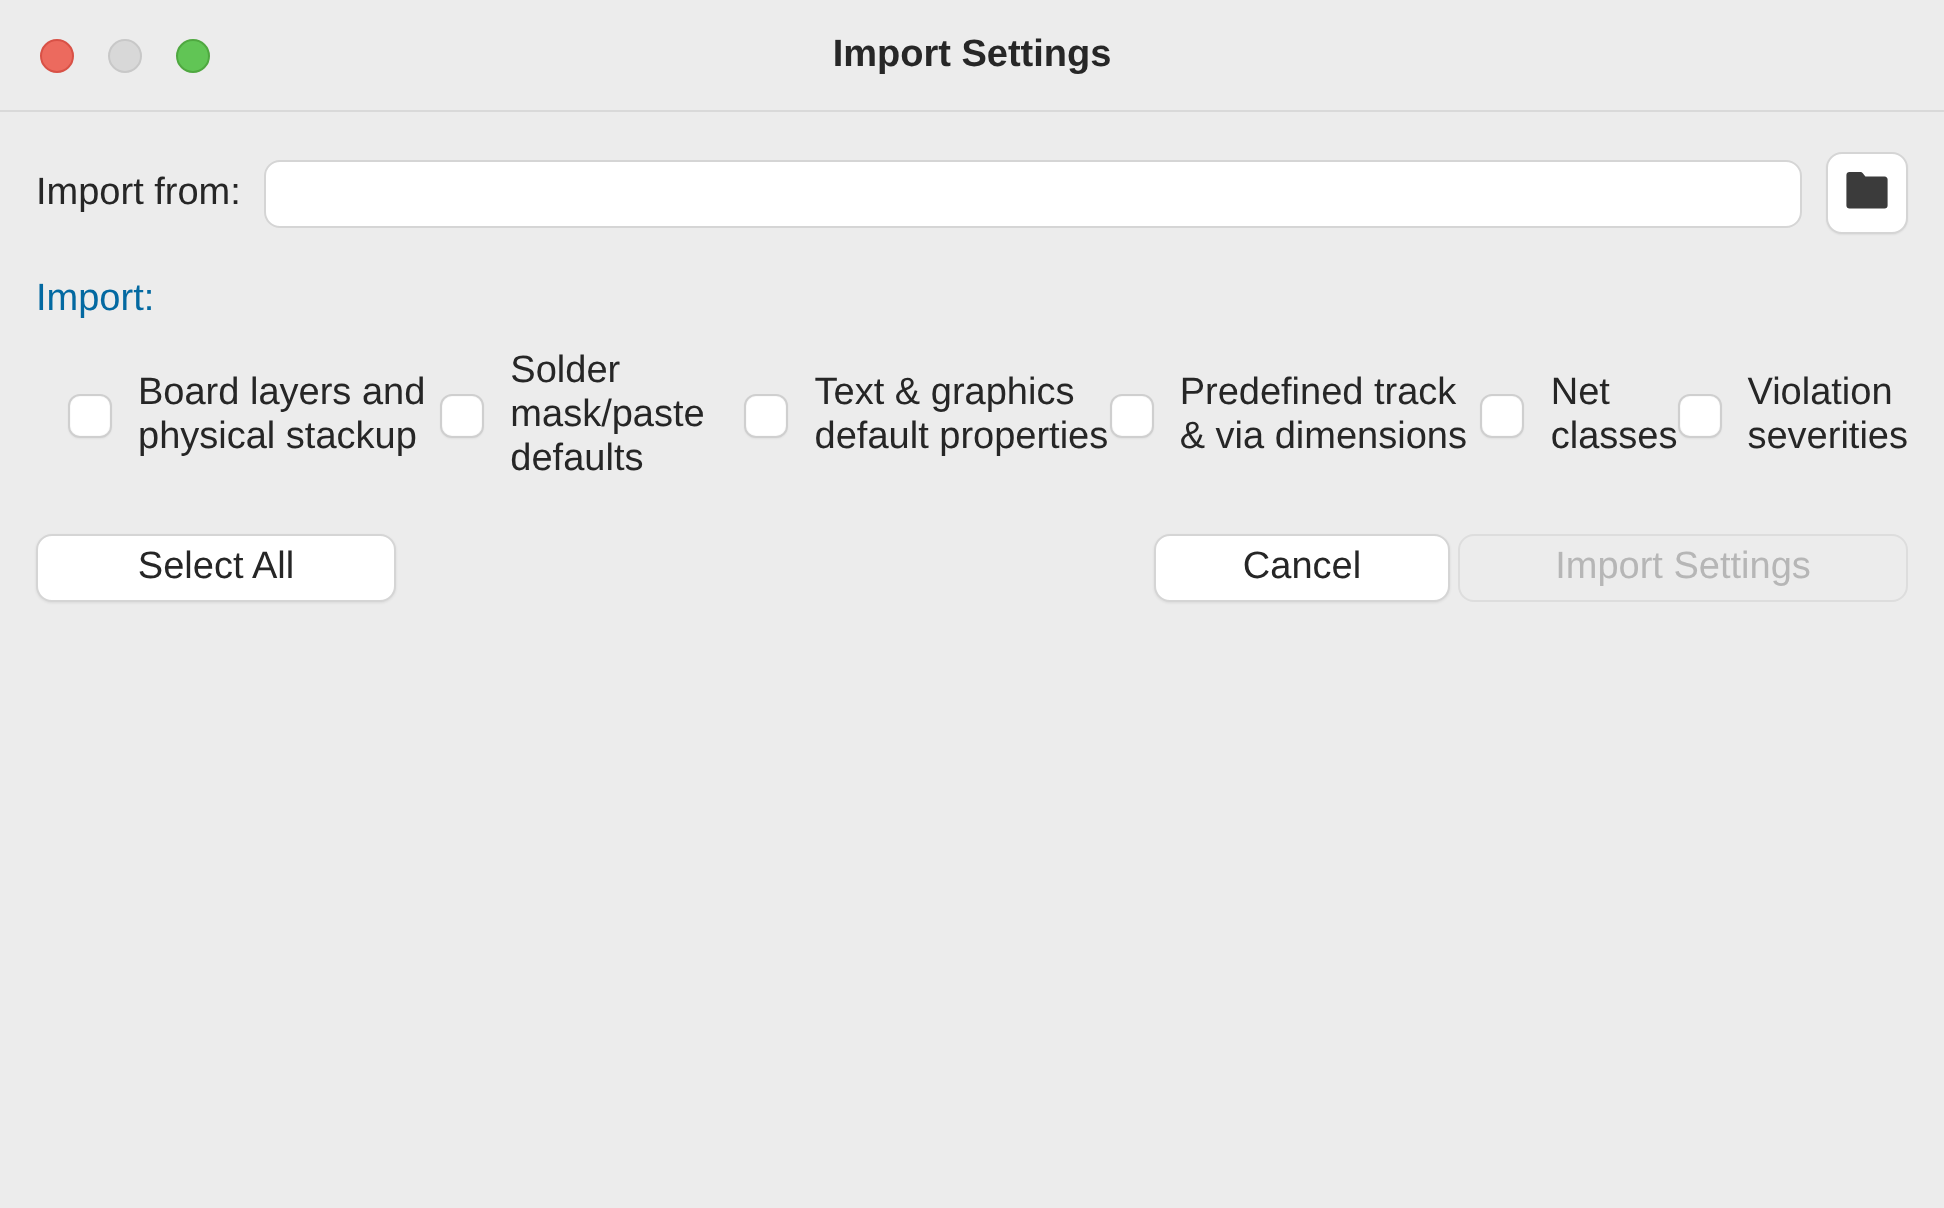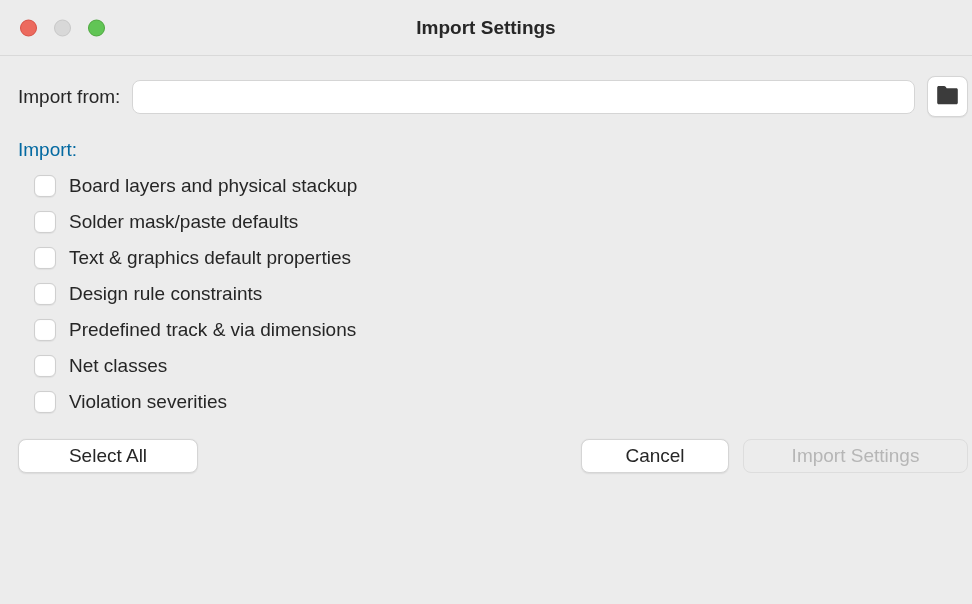--- a/index.html
+++ b/index.html
@@ -40,21 +40,21 @@
     .traffic-yellow { background: #d8d8d8; border: 0.5px solid #c8c8c8; }
     .traffic-green { background: #61c555; border: 0.5px solid #4fa840; }
     .window-title {
       width: 100%;
       text-align: center;
       font-size: 19px;
       font-weight: 600;
       color: #272727;
     }
     .content {
-      padding: 20px 4px 18px 18px;
+      padding: 20px 18px 18px 18px;
     }
     .row-import-from {
       display: flex;
       align-items: center;
       gap: 12px;
       margin-bottom: 22px;
     }
     .label-import-from {
       font-size: 19px;
       color: #262626;
@@ -83,22 +83,20 @@
       cursor: pointer;
       box-shadow: 0 0.5px 1px rgba(0,0,0,0.06);
     }
     .label-import {
       font-size: 19px;
       color: #0369a1;
       margin-bottom: 14px;
     }
     .checkbox-list {
       display: flex;
-      flex-direction: column;
-      gap: 14px;
       padding-left: 16px;
       margin-bottom: 26px;
     }
     .checkbox-row {
       display: flex;
       align-items: center;
       gap: 13px;
     }
     .checkbox {
       width: 22px;
@@ -110,21 +108,21 @@
       flex-shrink: 0;
       box-shadow: inset 0 0 0 0.5px rgba(0,0,0,0.02), 0 0.5px 1px rgba(0,0,0,0.05);
     }
     .checkbox-label {
       font-size: 19px;
       color: #262626;
     }
     .footer {
       display: flex;
       align-items: center;
-      gap: 14px;
+      gap: 4px;
     }
     .btn {
       height: 34px;
       border: 1px solid #d5d5d5;
       border-radius: 8px;
       background: #ffffff;
       font-size: 19px;
       color: #262626;
       padding: 0 22px;
       cursor: pointer;
@@ -185,24 +183,20 @@
     <div class="checkbox-row">
       <div class="checkbox"></div>
       <span class="checkbox-label">Solder mask/paste defaults</span>
     </div>
     <div class="checkbox-row">
       <div class="checkbox"></div>
       <span class="checkbox-label">Text &amp; graphics default properties</span>
     </div>
     <div class="checkbox-row">
       <div class="checkbox"></div>
-      <span class="checkbox-label">Design rule constraints</span>
-    </div>
-    <div class="checkbox-row">
-      <div class="checkbox"></div>
       <span class="checkbox-label">Predefined track &amp; via dimensions</span>
     </div>
     <div class="checkbox-row">
       <div class="checkbox"></div>
       <span class="checkbox-label">Net classes</span>
     </div>
     <div class="checkbox-row">
       <div class="checkbox"></div>
       <span class="checkbox-label">Violation severities</span>
     </div>

